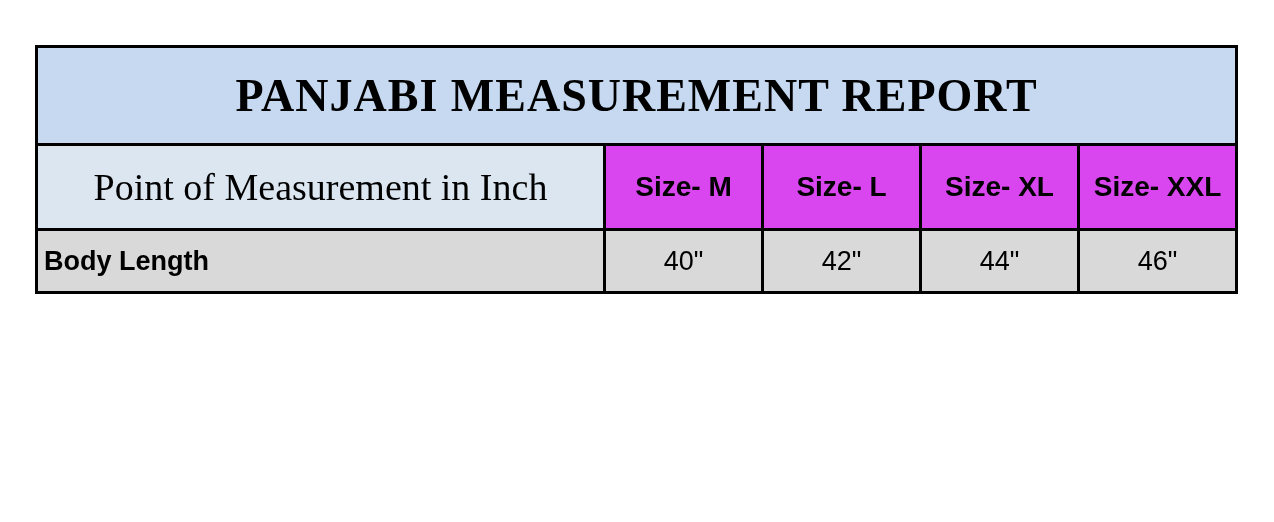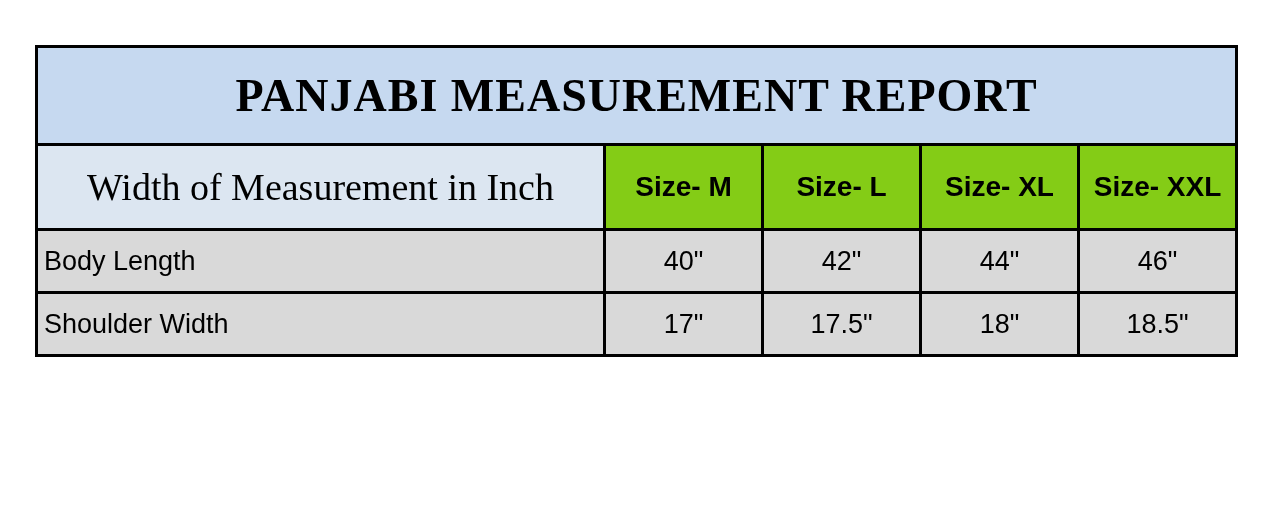--- a/index.html
+++ b/index.html
@@ -45,35 +45,35 @@
     height: 85px;
     background: #dce6f1;
     text-align: center;
     vertical-align: middle;
     font-family: "Liberation Serif", serif;
     font-weight: normal;
     font-size: 38px;
   }
   .size-head-cell {
     height: 85px;
-    background: #84cc16;
+    background: #d946ef;
     text-align: center;
     vertical-align: middle;
     font-family: "Liberation Sans", sans-serif;
     font-weight: bold;
     font-size: 28px;
   }
   .label-cell {
     height: 63px;
     background: #d9d9d9;
     text-align: left;
     vertical-align: middle;
     padding-left: 6px;
     font-size: 27px;
-    font-weight: normal;
+    font-weight: bold;
   }
   .value-cell {
     height: 63px;
     background: #d9d9d9;
     text-align: center;
     vertical-align: middle;
     font-size: 27px;
     font-weight: normal;
   }
 </style>
@@ -87,35 +87,28 @@
       <col style="width:158px">
       <col style="width:158px">
       <col style="width:158px">
       <col style="width:158px">
     </colgroup>
     <tbody>
       <tr>
         <td class="title-cell" colspan="5">PANJABI MEASUREMENT REPORT</td>
       </tr>
       <tr>
-        <th class="measure-head-cell">Width of Measurement in Inch</th>
+        <th class="measure-head-cell">Point of Measurement in Inch</th>
         <th class="size-head-cell">Size- M</th>
         <th class="size-head-cell">Size- L</th>
         <th class="size-head-cell">Size- XL</th>
         <th class="size-head-cell">Size- XXL</th>
       </tr>
       <tr>
         <td class="label-cell">Body Length</td>
         <td class="value-cell">40"</td>
         <td class="value-cell">42"</td>
         <td class="value-cell">44"</td>
         <td class="value-cell">46"</td>
       </tr>
-      <tr>
-        <td class="label-cell">Shoulder Width</td>
-        <td class="value-cell">17"</td>
-        <td class="value-cell">17.5"</td>
-        <td class="value-cell">18"</td>
-        <td class="value-cell">18.5"</td>
-      </tr>
     </tbody>
   </table>
 </div>
 
 </body></html>

